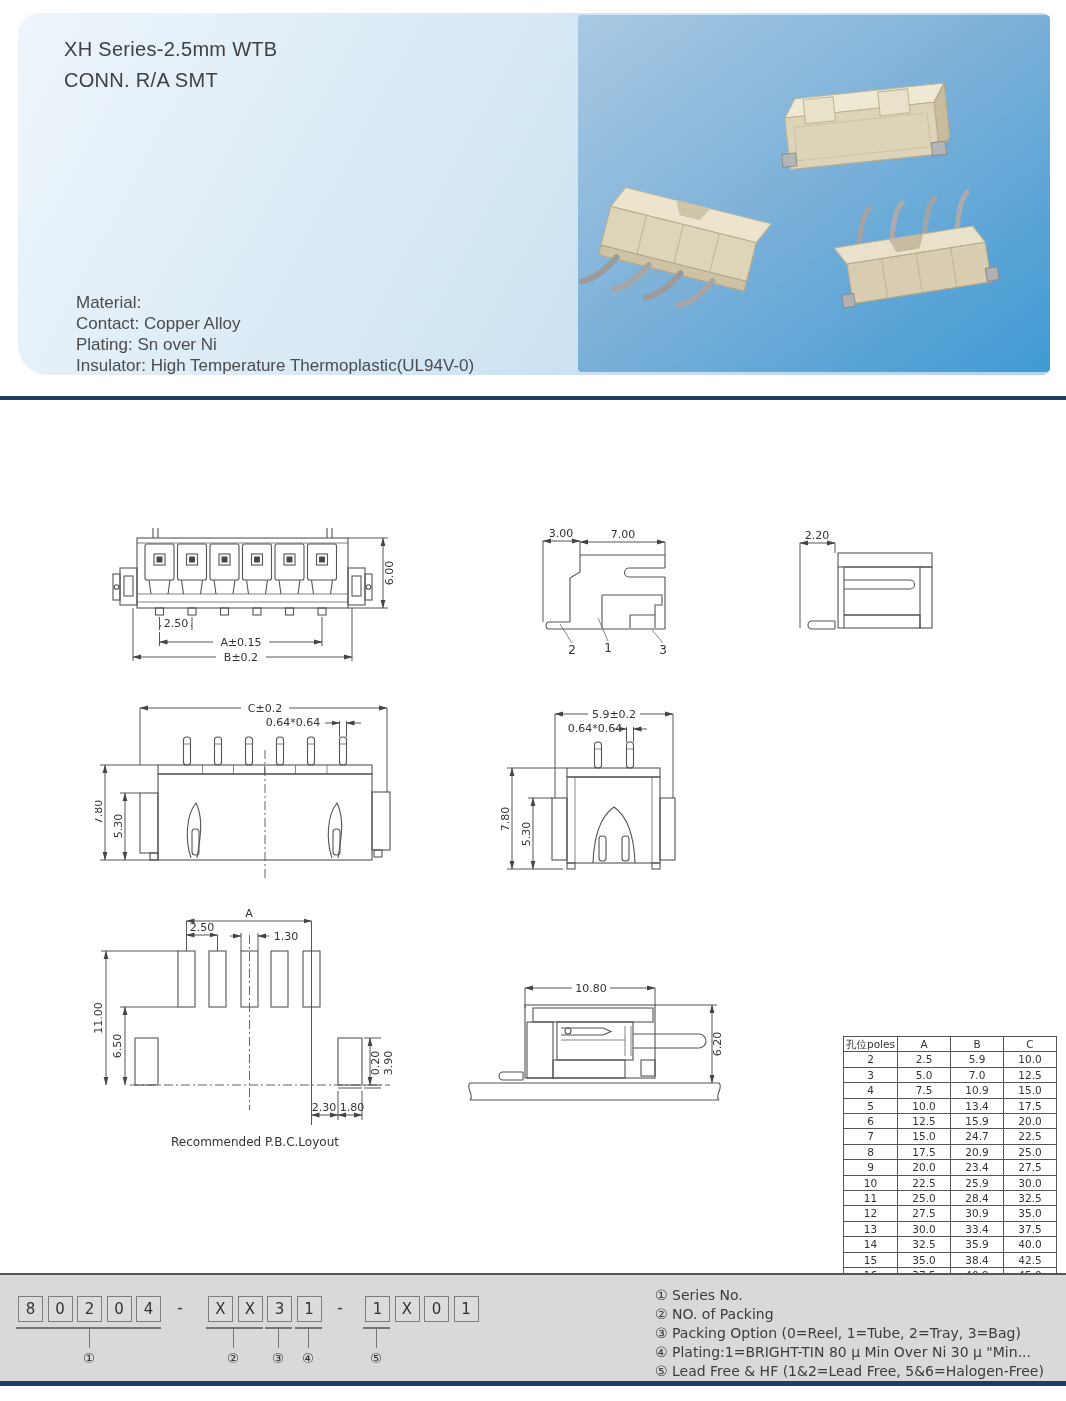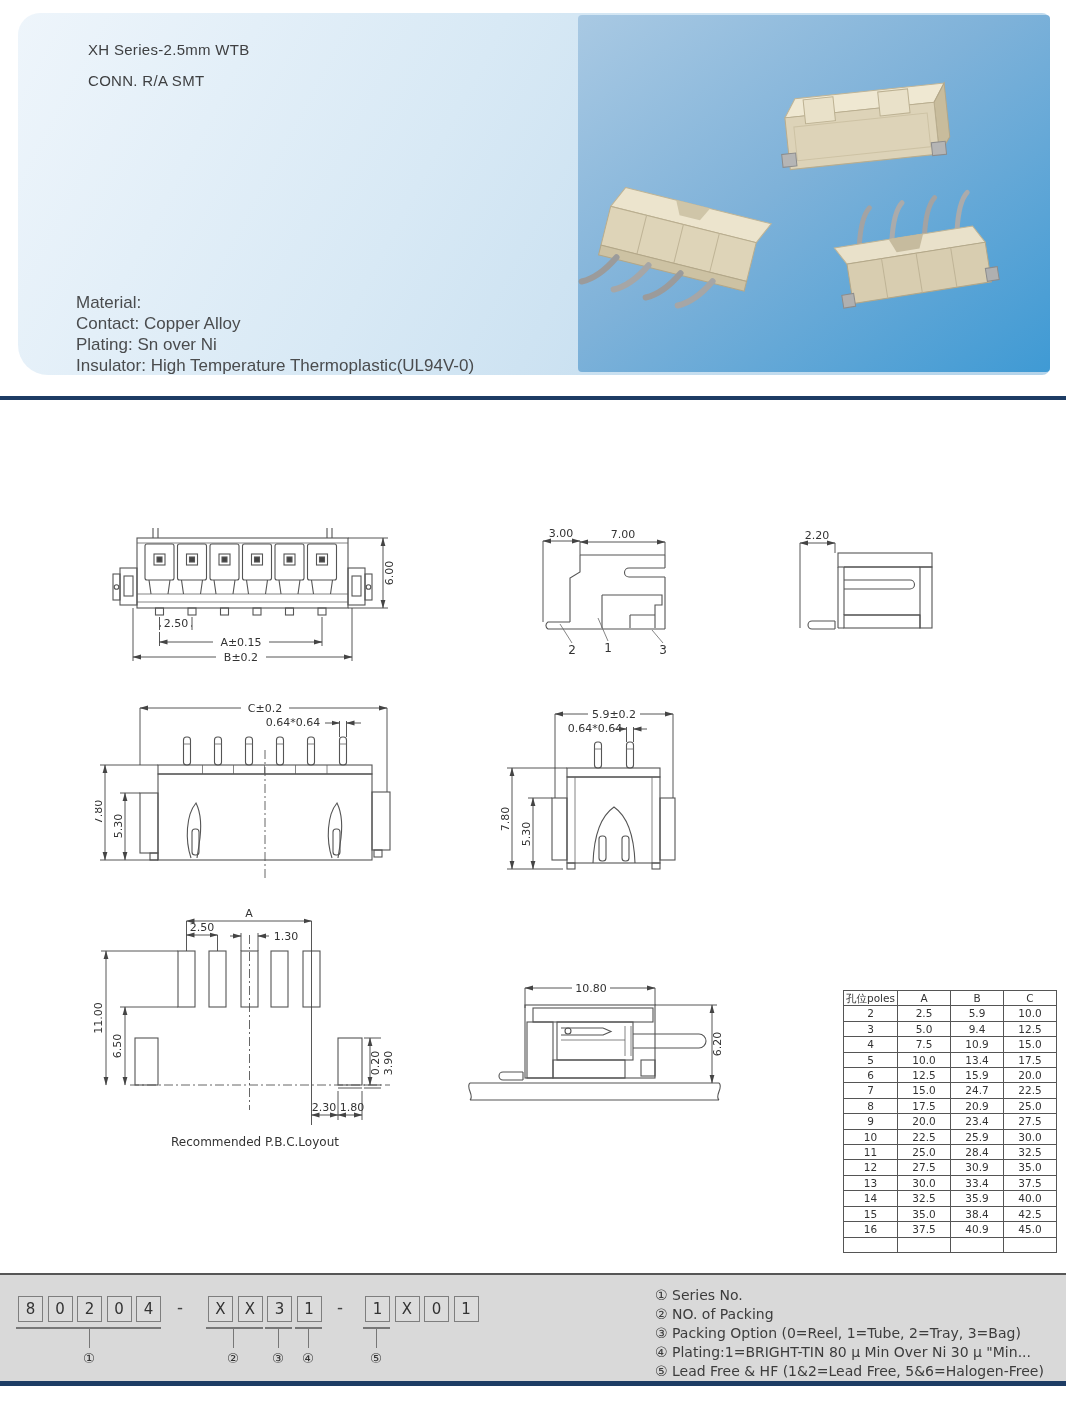--- a/index.html
+++ b/index.html
@@ -3,34 +3,34 @@
 <meta charset="utf-8">
 <style>
   html,body{margin:0;padding:0;background:#fff;}
   #page{position:relative;width:1066px;height:1401px;background:#fff;overflow:hidden;
         font-family:"Liberation Sans","DejaVu Sans",sans-serif;}
   .abs{position:absolute;}
   
   #hdr-panel{left:18px;top:13px;width:1032px;height:362px;
     border-radius:22px 8px 8px 30px;
     background:linear-gradient(118deg,#eef5fb 0%,#d8e9f5 40%,#b3d3ea 100%);}
-  #title{left:88px;top:34px;font-size:15px;line-height:31px;color:#3f4042;letter-spacing:.3px;}
+  #title{left:64px;top:34px;font-size:20px;line-height:31px;color:#3f4042;letter-spacing:.3px;}
   #specs{left:76px;top:129px;font-size:14.5px;line-height:21px;color:#4a4c4e;}
   #material{left:76px;top:292px;font-size:17px;line-height:21px;color:#4a4c4e;}
   
   svg text.dt{font-family:"DejaVu Sans",sans-serif;font-size:11px;fill:#333;}
   svg text.sm{font-family:"DejaVu Sans",sans-serif;font-size:12px;fill:#333;}
   .o{stroke:#555;stroke-width:1.1;fill:none;}
   .t{stroke:#666;stroke-width:.8;fill:none;}
   .d{stroke:#444;stroke-width:.9;fill:none;}
   .cl{stroke:#555;stroke-width:.9;fill:none;stroke-dasharray:9 3 2 3;}
   .wb{fill:#fff;}
   #divider{left:0;top:396px;width:1066px;height:4px;background:#1d3c64;}
   
-  #poles-table{left:843px;top:990px;width:209px;border-collapse:collapse;background:#fff;
+  #poles-table{left:843px;top:1036px;width:209px;border-collapse:collapse;background:#fff;
     font-family:"DejaVu Sans",sans-serif;font-size:10.5px;color:#333;table-layout:fixed;}
   #poles-table th,#poles-table td{border:1px solid #555;font-weight:normal;
     text-align:center;padding:0;height:14.4px;line-height:14.4px;}
   #poles-table{border:1.5px solid #444;}
   
   #pn-box{left:0;top:1273px;width:1066px;height:108px;background:#d9d9d9;border-top:2px solid #565656;}
   #navy-bottom{left:0;top:1381px;width:1066px;height:5px;background:#1d3c64;}
   .pbox{position:absolute;width:23px;height:24px;border:1.5px solid #7e7e7e;background:#dcdcdc;
     font-size:15px;color:#333;text-align:center;line-height:24px;font-family:"DejaVu Sans",sans-serif;}
   .pdash{position:absolute;font-size:18px;color:#444;}
@@ -349,21 +349,21 @@
     </tr>
     <tr>
           <td>2</td>
           <td>2.5</td>
           <td>5.9</td>
           <td>10.0</td>
         </tr>
     <tr>
           <td>3</td>
           <td>5.0</td>
-          <td>9.4</td>
+          <td>7.0</td>
           <td>12.5</td>
         </tr>
     <tr>
           <td>4</td>
           <td>7.5</td>
           <td>10.9</td>
           <td>15.0</td>
         </tr>
     <tr>
           <td>5</td>

